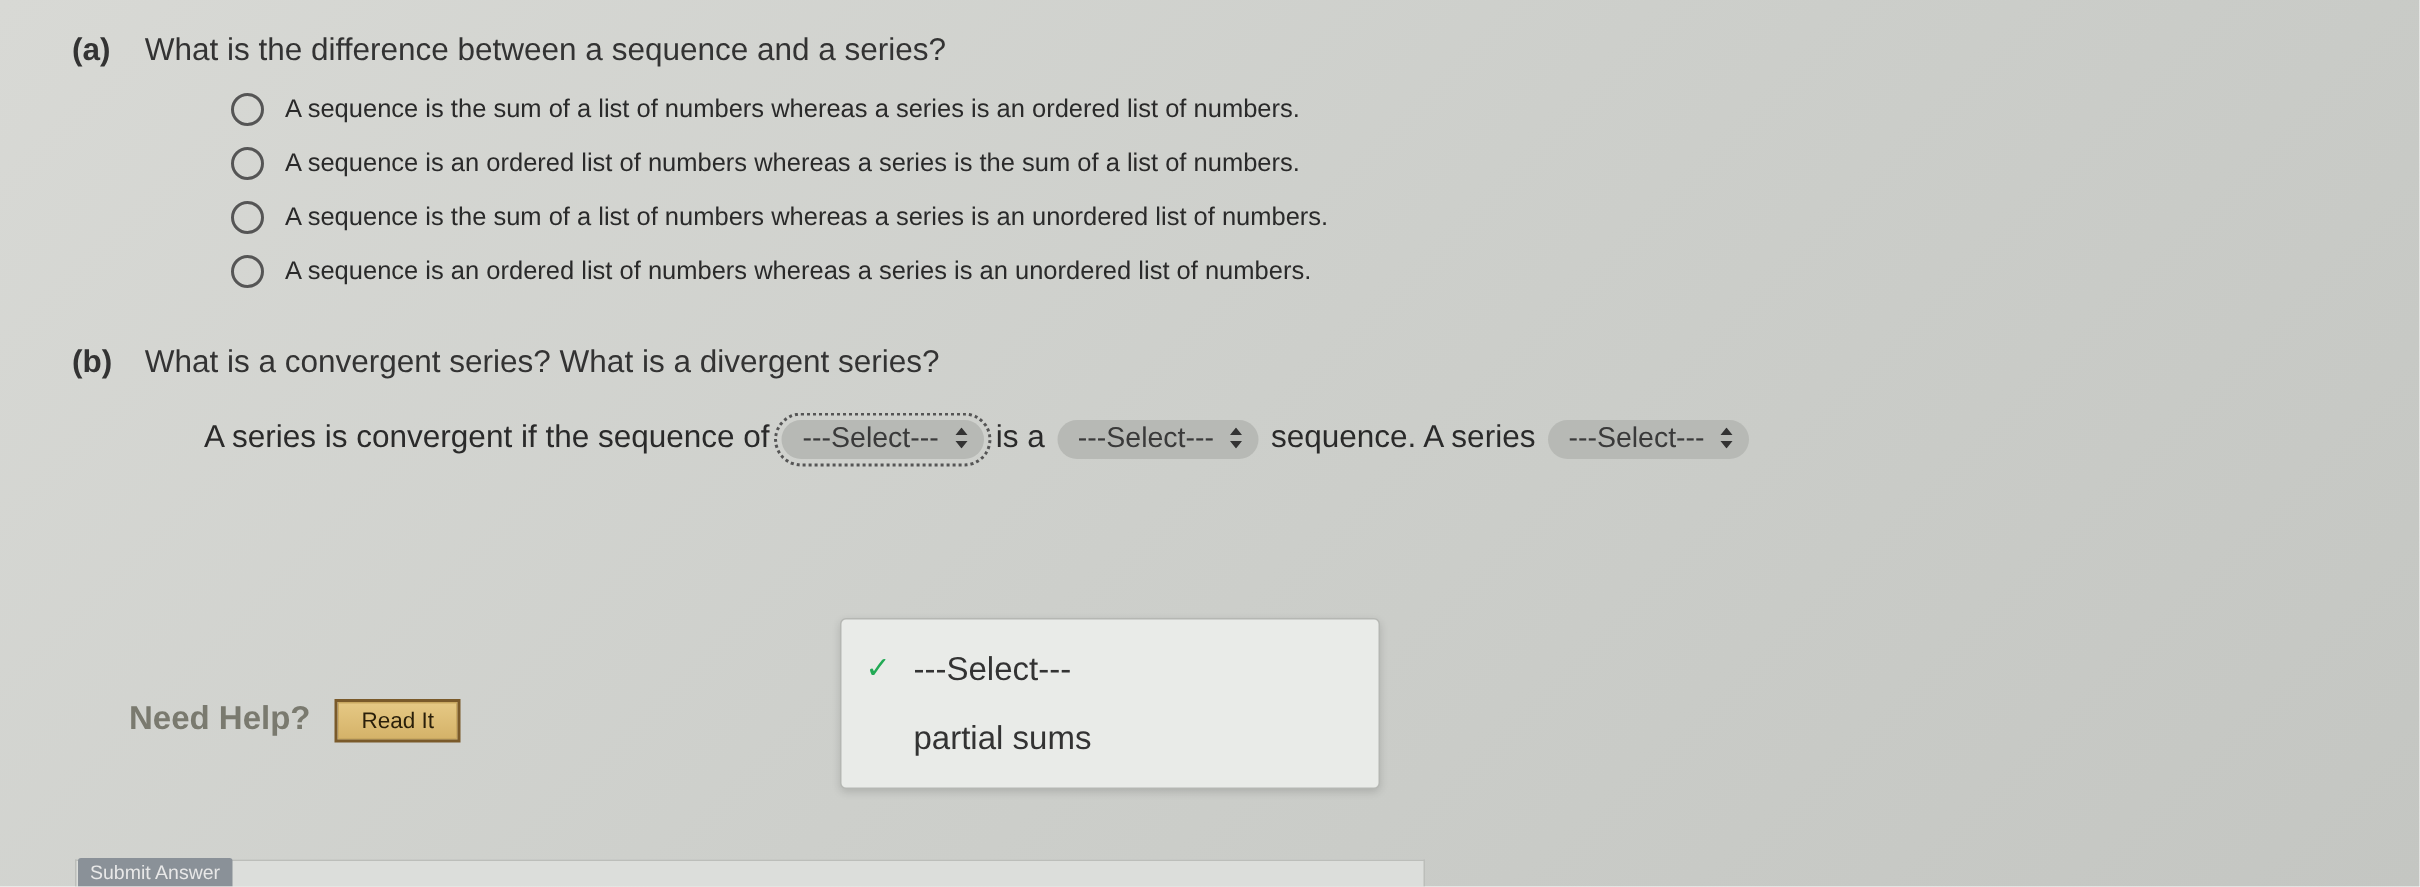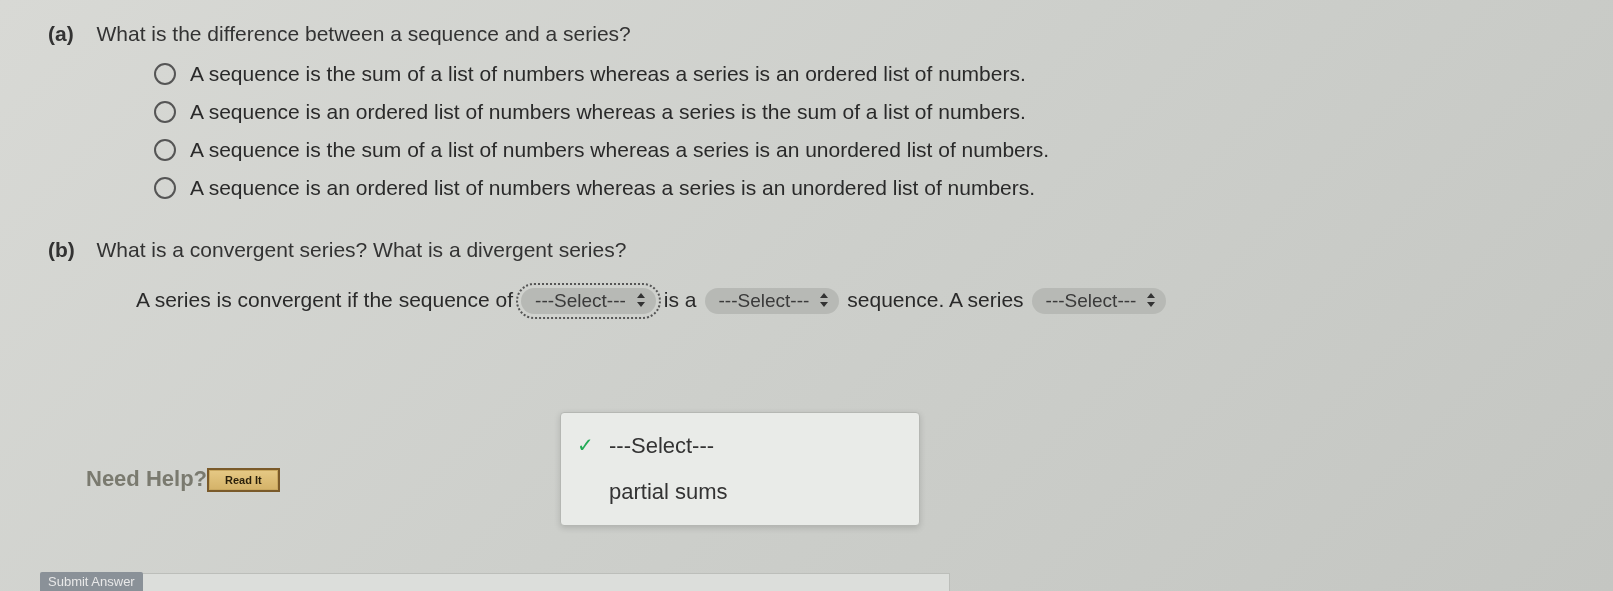--- a/index.html
+++ b/index.html
@@ -40,21 +40,21 @@
   }
   .radio {
     width: 22px;
     height: 22px;
     border: 2.5px solid #555;
     border-radius: 50%;
     flex-shrink: 0;
     background: transparent;
   }
   .option-text {
-    font-size: 21px;
+    font-size: 17px;
     color: #2a2a2a;
   }
   .part-b {
     margin-top: 38px;
   }
   .fill-sentence {
     margin-left: 88px;
     margin-top: 26px;
     font-size: 21px;
     color: #2a2a2a;
@@ -106,52 +106,52 @@
     position: absolute;
     left: 16px;
     font-size: 20px;
     color: #2a5;
   }
   .need-help {
     position: absolute;
     top: 466px;
     left: 86px;
     display: flex;
-    align-items: flex-end;
-    gap: 0;
+    align-items: flex-start;
+    gap: 16px;
   }
   .need-help-label {
     font-size: 22px;
     font-weight: bold;
     color: #7a7a6f;
   }
   .read-it {
     background: linear-gradient(#e6c985, #d4b268);
     border: 2px solid #7a5a2a;
     color: #2a1f0a;
-    font-size: 11px;
-    font-weight: bold;
+    font-size: 15px;
+    font-weight: normal;
     padding: 4px 16px;
     cursor: pointer;
     box-shadow: inset 0 0 0 1px #c9a860;
   }
   .submit-area {
     position: absolute;
     bottom: 0;
     left: 50px;
     width: 900px;
     height: 18px;
     background: #dcdedb;
     border: 1px solid #bcbeba;
     border-bottom: none;
   }
   .submit-btn-stub {
     position: absolute;
     bottom: 0;
-    left: 40px;
+    left: 52px;
     background: #8a9198;
     color: #e8e8e8;
     font-size: 13px;
     padding: 2px 8px;
     border-radius: 2px 2px 0 0;
   }
 </style>
 </head>
 <body>
 

